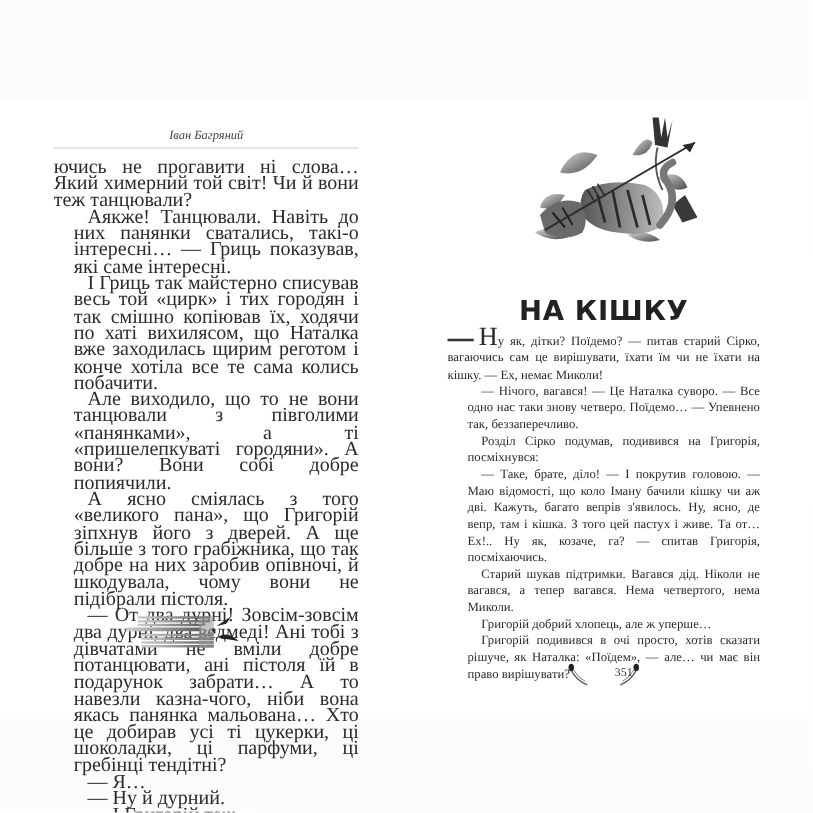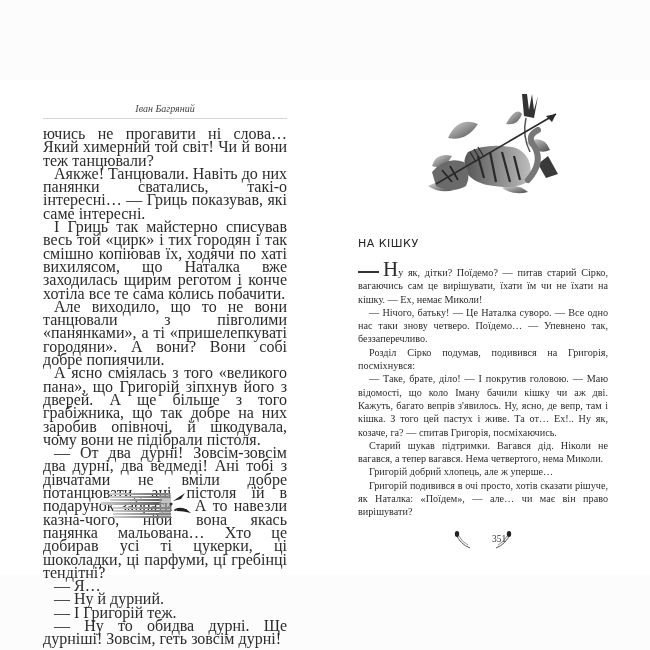--- a/index.html
+++ b/index.html
@@ -21,36 +21,36 @@
   .head-rule {
     position:absolute; top:38px; left:0; width:244px; height:1px; background:#d6d6d6;
   }
   .body-text {
     position:absolute; left:0; width:244px;
     font-family:"Liberation Serif", serif; font-size:16px; line-height:13.3px; color:#2b2b2b;
     text-align:justify;
   }
   .page-left .body-text { top:47px; }
   .body-text p { margin:0; }
-  .body-text p.ind { text-indent:11px; }
+  .body-text p.ind { text-indent:11px;margin-left:16px; }
 
   .ornament-left {
     position:absolute; left:58px; top:409px; width:110px; height:36px;
   }
 
   .illustration {
     position:absolute; left:60px; top:6px; width:140px; height:112px;
   }
   .chapter-label {
     position:absolute; top:136px; left:0; width:250px; text-align:center;
     font-family:"DejaVu Sans", sans-serif; font-size:9.6px; letter-spacing:1px; color:#333;
   }
   .chapter-title {
-    position:absolute; top:157px; left:0; width:250px; 
-    font-family:"DejaVu Sans", sans-serif; font-weight:400; font-size:11px; letter-spacing:0.5px; color:#222;
+    position:absolute; top:157px; left:0; width:250px; text-align:center;
+    font-family:"DejaVu Sans", sans-serif; font-weight:700; font-size:22px; letter-spacing:0.5px; color:#222;
   }
   .page-right .body-text { top:183px; width:250px; font-size:10.2px; }
   .dash-long {
     display:inline-block; width:21px; height:2px; background:#333; vertical-align:middle; margin-right:4px; position:relative; top:-2px;
   }
   .dropcap { font-size:21px; line-height:13px; font-family:"Liberation Serif", serif; }
 
   .folio {
     position:absolute; top:448px; left:92px; width:66px; height:24px;
   }
@@ -142,21 +142,21 @@
         <path d="M58 76 L52 66 M62 73 L56 63 M66 71 L60 61" stroke="#2a2a2a" stroke-width="1.2"></path>
       </svg>
     </div>
 
     <div class="chapter-title">НА КІШКУ</div>
 
     <div class="body-text">
       <p>
         <span class="dash-long"></span><span class="dropcap">Н</span><span>у як, дітки? Поїдемо? — питав старий Сірко, вагаючись сам це вирішувати, їхати їм чи не їхати на кішку. — Ех, немає Миколи!</span>
       </p>
-      <p class="ind">— Нічого, батьку! — Це Наталка суворо. — Все одно нас таки знову четверо. Поїдемо… — Упевнено так, беззаперечливо.</p>
+      <p class="ind">— Нічого, вагався! — Це Наталка суворо. — Все одно нас таки знову четверо. Поїдемо… — Упевнено так, беззаперечливо.</p>
       <p class="ind">Розділ Сірко подумав, подивився на Григорія, посміхнувся:</p>
       <p class="ind">— Таке, брате, діло! — І покрутив головою. — Маю відомості, що коло Іману бачили кішку чи аж дві. Кажуть, багато вепрів з'явилось. Ну, ясно, де вепр, там і кішка. З того цей пастух і живе. Та от… Ех!.. Ну як, козаче, га? — спитав Григорія, посміхаючись.</p>
       <p class="ind">Старий шукав підтримки. Вагався дід. Ніколи не вагався, а тепер вагався. Нема четвертого, нема Миколи.</p>
       <p class="ind">Григорій добрий хлопець, але ж уперше…</p>
       <p class="ind">Григорій подивився в очі просто, хотів сказати рішуче, як Наталка: «Поїдем», — але… чи має він право вирішувати?</p>
     </div>
 
     <div class="folio">
       <svg width="66" height="24" viewBox="0 0 66 24">
         <path d="M6 6 Q10 16 20 20" stroke="#555" stroke-width="1" fill="none"></path>

